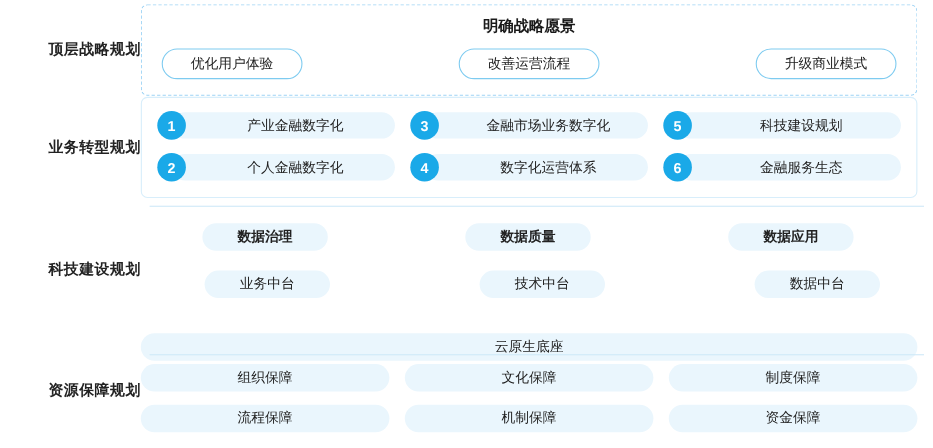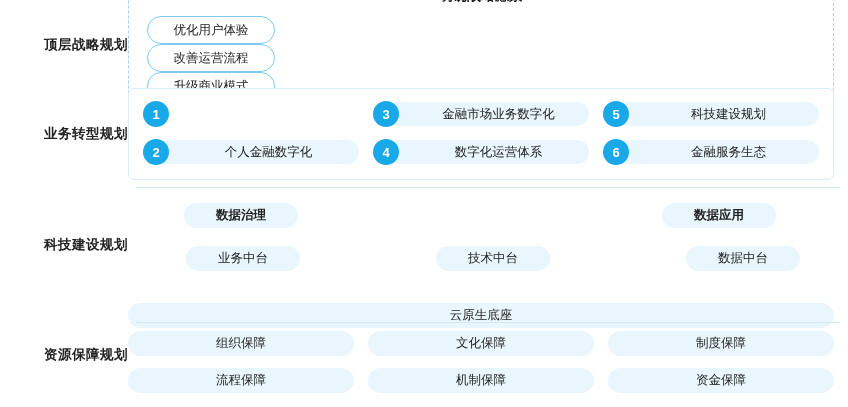--- a/index.html
+++ b/index.html
@@ -57,21 +57,20 @@
     text-align: center;
     font-size: 14px;
     font-weight: bold;
     color: #1a1a1a;
     margin-bottom: 11px;
   }
   .strategy-pills {
     display: flex;
     justify-content: space-between;
     align-items: flex-start;
-    flex-direction: column;
   }
   .pill-outline {
     border: 1px solid #7ecbf0;
     border-radius: 14px;
     background: #ffffff;
     color: #222222;
     font-size: 12.5px;
     height: 26px;
     line-height: 26px;
     text-align: center;
@@ -194,20 +193,21 @@
   </div>
 
   <div class="row" style="top:92px;height:84px;">
     <div class="row-label">业务转型规划</div>
     <div class="row-body">
       <div class="business-box">
         <div class="biz-grid">
 
           <div class="biz-item">
             <div class="biz-num">1</div>
+            <div class="biz-pill">产业金融数字化</div>
           </div>
 
           <div class="biz-item">
             <div class="biz-num">3</div>
             <div class="biz-pill">金融市场业务数字化</div>
           </div>
 
           <div class="biz-item">
             <div class="biz-num">5</div>
             <div class="biz-pill">科技建设规划</div>
@@ -233,20 +233,21 @@
     </div>
   </div>
 
   <div class="divider" style="top:187px;"></div>
 
   <div class="row" style="top:202px;height:26px;">
     <div class="row-label" style="position:absolute;top:34px;">科技建设规划</div>
     <div class="row-body" style="margin-left:128px;">
       <div class="tech-row r1">
         <div class="soft-pill">数据治理</div>
+        <div class="soft-pill">数据质量</div>
         <div class="soft-pill">数据应用</div>
       </div>
     </div>
   </div>
 
   <div class="row" style="top:245px;height:26px;">
     <div class="row-label" style="visibility:hidden;">&nbsp;</div>
     <div class="row-body">
       <div class="tech-row r2">
         <div class="soft-pill">业务中台</div>

